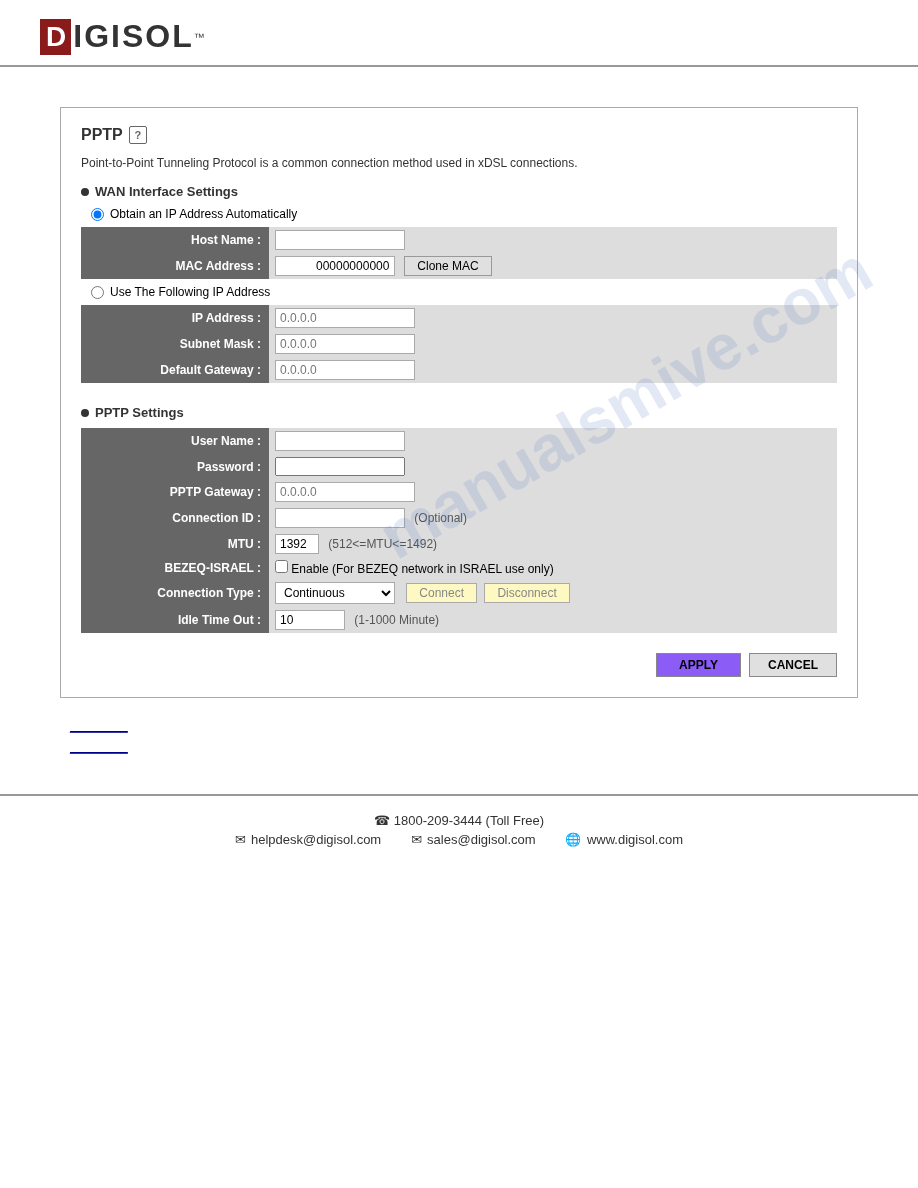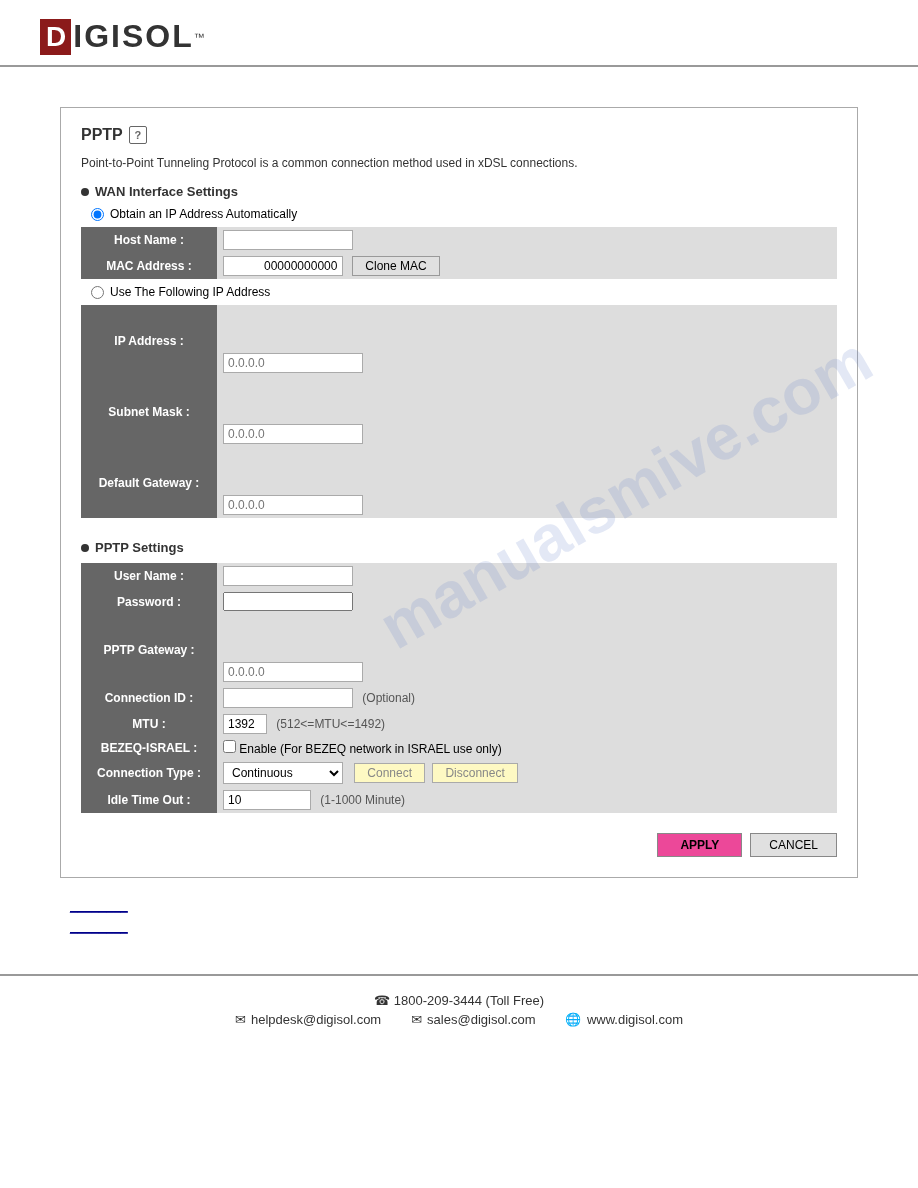--- a/index.html
+++ b/index.html
@@ -118,41 +118,40 @@
       border-collapse: collapse;
       margin-bottom: 2px;
     }
     .form-table td {
       padding: 3px 6px;
       font-size: 12px;
     }
     .form-table .label-cell {
       background: #666;
       color: #fff;
-      text-align: center;
-      font-weight: bold;
-      width: 136px;
+      text-align: right;
+      font-weight: bold;
+      width: 188px;
       padding: 4px 8px;
       font-size: 12px;
     }
     .form-table .value-cell {
       background: #ddd;
       padding: 3px 6px;
     }
 
     input[type="text"] {
       border: 1px solid #aaa;
       padding: 2px 4px;
       font-size: 12px;
       background: #fff;
     }
 
     input[type="text"].placeholder-gray {
       color: #8b5cf6;
-      margin-top: 45px;
     }
 
     .clone-mac-btn {
       background: #e0e0e0;
       border: 1px solid #999;
       padding: 2px 12px;
       font-size: 12px;
       cursor: pointer;
       margin-left: 6px;
     }
@@ -198,33 +197,33 @@
 
     
     .bottom-buttons {
       display: flex;
       justify-content: flex-end;
       gap: 8px;
       margin-top: 14px;
       padding-top: 6px;
     }
     .apply-btn {
-      background: #ec4899;
+      background: #8b5cf6;
       border: 1px solid #888;
       padding: 4px 22px;
       font-size: 12px;
       font-weight: bold;
       cursor: pointer;
     }
     .cancel-btn {
       background: #e0e0e0;
       border: 1px solid #888;
       padding: 4px 18px;
       font-size: 12px;
-      font-weight: normal;
+      font-weight: bold;
       cursor: pointer;
     }
 
     
     .links-section {
       margin: 10px 0 20px 0;
       padding-left: 10px;
     }
     .link-item {
       color: #00008b;
@@ -395,21 +394,21 @@
             <option>Connect on Demand</option>
             <option>Manual</option>
           </select>
           <button class="connect-btn" style="margin-left:8px;">Connect</button>
           <button class="connect-btn" style="margin-left:4px;">Disconnect</button>
         </td>
       </tr>
       <tr>
         <td class="label-cell">Idle Time Out :</td>
         <td class="value-cell">
-          <input type="text" style="width: 88px;" value="10">
+          <input type="text" style="width: 70px;" value="10">
           <span class="note-text">(1-1000 Minute)</span>
         </td>
       </tr>
     </tbody>
       </table>
 
     <div class="bottom-buttons">
       <button class="apply-btn">APPLY</button>
       <button class="cancel-btn">CANCEL</button>
     </div>

